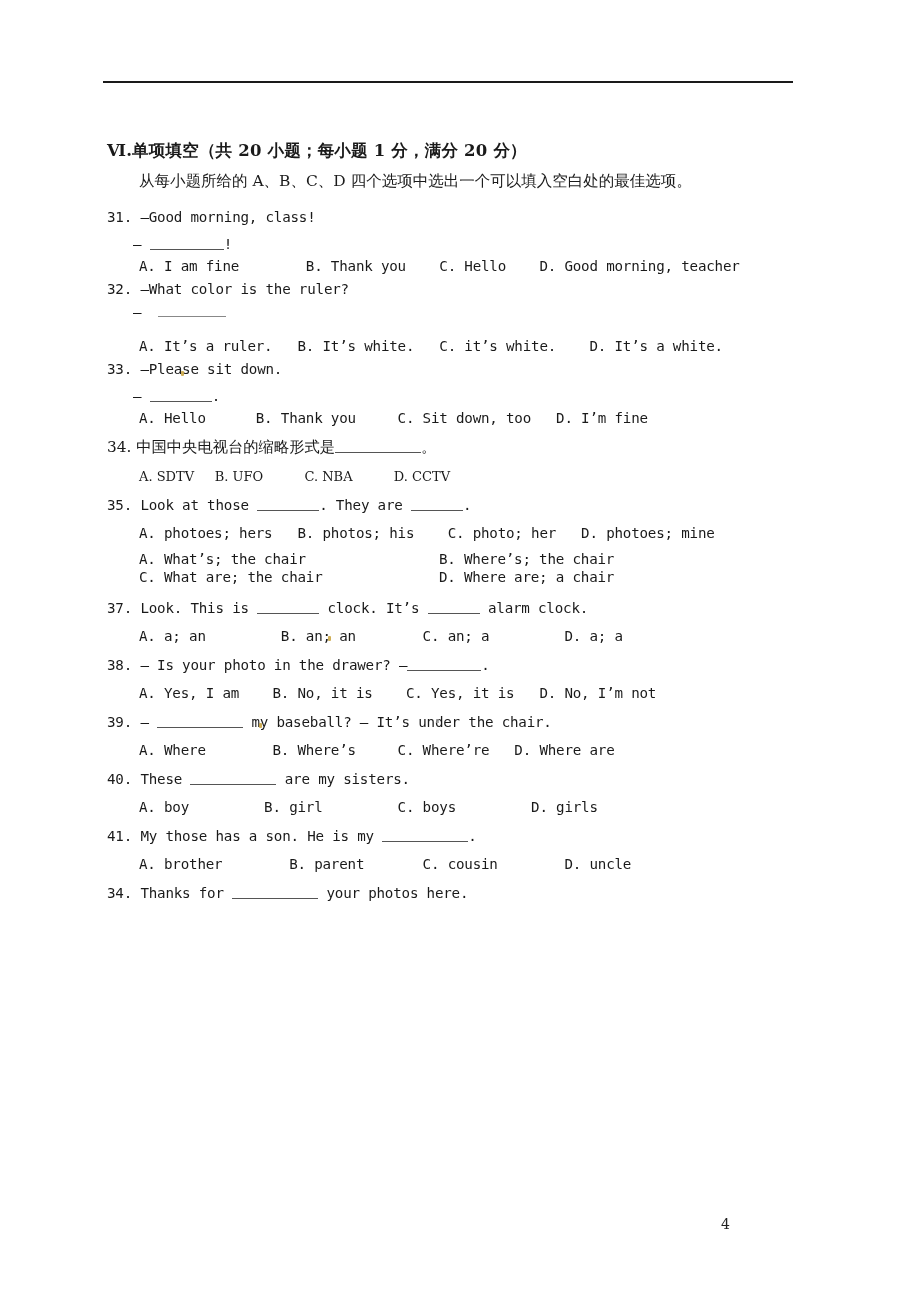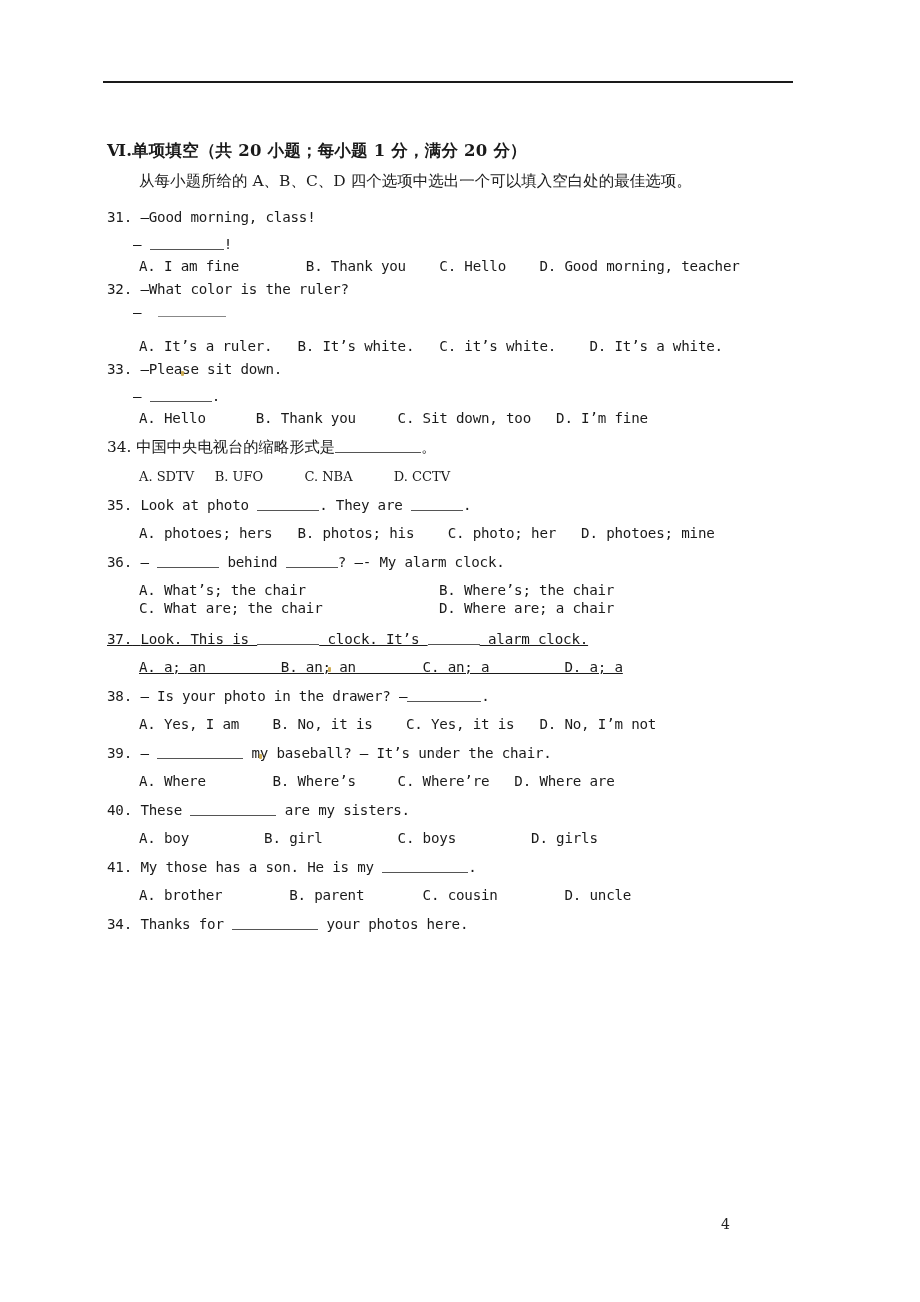--- a/index.html
+++ b/index.html
@@ -203,35 +203,34 @@
       <div class="q-reply"><span class="dash">—</span>&nbsp;<span class="blank w-md"></span><span>.</span></div>
       <div class="q-options">A. Hello      B. Thank you     C. Sit down, too   D. I’m fine</div>
     </div>
 
     <div class="q" style="margin-top:10px;">
       <div class="q-stem cjk"><span>34.</span>&nbsp;<span>中国中央电视台的缩略形式是</span><span class="blank w-xl"></span><span>。</span></div>
       <div class="q-options cjk-opts" style="margin-top:9px;">A. SDTV     B. UFO          C. NBA          D. CCTV</div>
     </div>
 
     <div class="q" style="margin-top:10px;">
-      <div class="q-stem"><span>35.</span>&nbsp;<span>Look at photo </span><span class="blank w-md"></span><span>. They are </span><span class="blank w-sm"></span><span>.</span></div>
+      <div class="q-stem"><span>35.</span>&nbsp;<span>Look at those </span><span class="blank w-md"></span><span>. They are </span><span class="blank w-sm"></span><span>.</span></div>
       <div class="q-options" style="margin-top:9px;">A. photoes; hers   B. photos; his    C. photo; her   D. photoes; mine</div>
     </div>
 
     <div class="q" style="margin-top:10px;">
-      <div class="q-stem"><span>36.</span>&nbsp;<span class="dash">— </span><span class="blank w-md"></span><span> behind </span><span class="blank w-sm"></span><span>?     —- My alarm clock.</span></div>
       <div class="q-options grid2" style="margin-top:9px;">
         <span>A. What’s; the chair</span>
         <span>B. Where’s; the chair</span>
         <span>C. What are; the chair</span>
         <span>D. Where are; a chair</span>
       </div>
     </div>
 
-    <div class="q" style="margin-top:12px;text-decoration:underline;">
+    <div class="q" style="margin-top:12px;">
       <div class="q-stem"><span>37.</span>&nbsp;<span>Look. This is </span><span class="blank w-md"></span><span> clock. It’s </span><span class="blank w-sm"></span><span> alarm clock.</span></div>
       <div class="q-options" style="margin-top:9px; position:relative;"><span>A. a; an         B. an; an        C. an; a         D. a; a</span><span class="speck" style="left:189px; top:8px;"></span></div>
     </div>
 
     <div class="q" style="margin-top:10px;">
       <div class="q-stem"><span>38.</span>&nbsp;<span>— Is your photo in the drawer? —</span><span class="blank w-lg"></span><span>.</span></div>
       <div class="q-options" style="margin-top:9px;">A. Yes, I am    B. No, it is    C. Yes, it is   D. No, I’m not</div>
     </div>
 
     <div class="q" style="margin-top:10px;">

